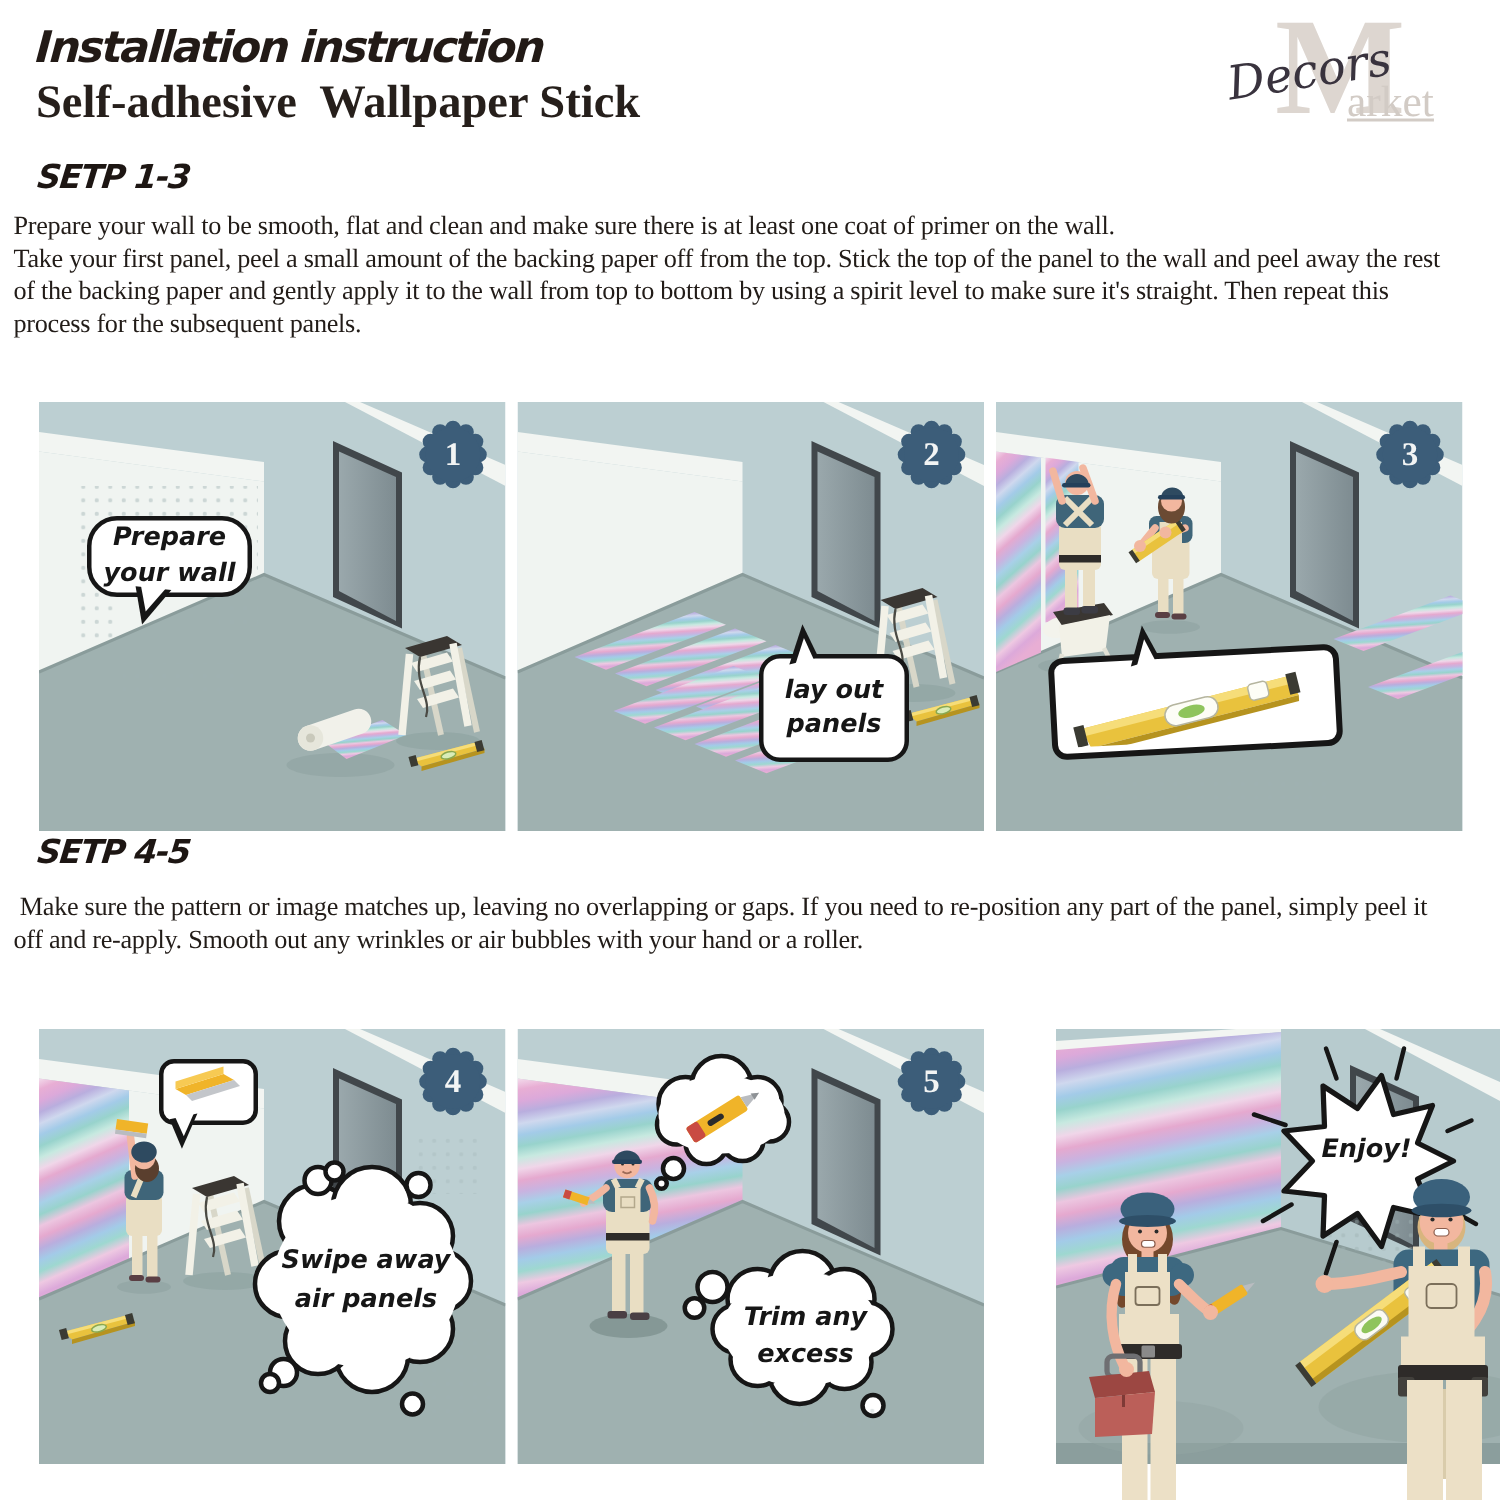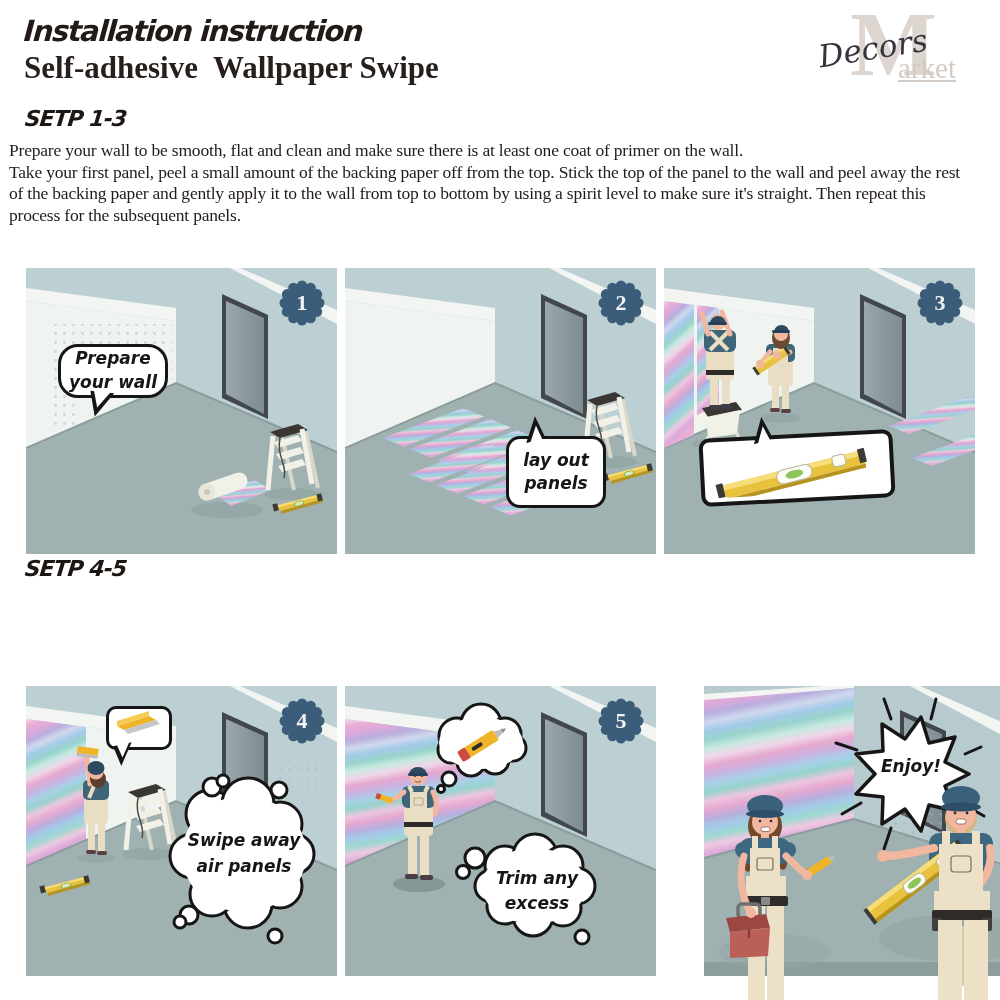--- a/index.html
+++ b/index.html
@@ -137,34 +137,35 @@
       <polygon points="2,12 44,1 45,3 3,14" fill="#f6dd79"></polygon>
       <polygon points="8,17 50,5 50,8 8,20" fill="#b6931f"></polygon>
       <rect x="0" y="10" width="5" height="7" fill="#3b3b33" transform="rotate(-15 2 13)"></rect>
       <rect x="44" y="0" width="5" height="7" fill="#3b3b33" transform="rotate(-15 46 3)"></rect>
       <ellipse cx="26" cy="9.5" rx="5" ry="2.2" fill="#d9ecb8" stroke="#8aa84f" stroke-width="1" transform="rotate(-15 26 9.5)"></ellipse>
     </g>
   </defs>
 </svg>
 
 <div class="title">Installation  instruction</div>
-<div class="subtitle">Self-adhesive  Wallpaper Swipe</div>
+<div class="subtitle">Self-adhesive  Wallpaper Stick</div>
 <div class="logo">
   <span class="logo-m">M</span>
   <span class="logo-decors">Decors</span>
   <span class="logo-arket">arket</span>
 </div>
 
 <div class="step-heading h1">SETP 1-3</div>
 <div class="paras p1">
   <p>Prepare your wall to be smooth, flat and clean and make sure there is at least one coat of primer on the wall.</p>
   <p>Take your first panel, peel a small amount of the backing paper off from the top. Stick the top of the panel to the wall and peel away the rest of the backing paper and gently apply it to the wall from top to bottom by using a spirit level to make sure it's straight. Then repeat this process for the subsequent panels.</p>
 </div>
 <div class="step-heading h2">SETP 4-5</div>
 <div class="paras p2">
+  <p> Make sure the pattern or image matches up, leaving no overlapping or gaps. If you need to re-position any part of the panel, simply peel it off and re-apply. Smooth out any wrinkles or air bubbles with your hand or a roller.</p>
 </div>
 
 <div class="panel r1 c1">
   <svg class="room" width="311" height="286" viewBox="0 0 311 286">
     <rect width="311" height="286" fill="#bccfd2"></rect>
     <polygon points="0,20 150,40 150,53 0,33" fill="#f2f5f2"></polygon>
     <polygon points="214,0 311,42 311,56 204,0" fill="#f2f5f2"></polygon>
     <polygon points="0,33 150,53 150,115 0,180" fill="#f0f4f1"></polygon>
     <polygon points="0,180 150,115 311,184 311,286 0,286" fill="#9fb1b0"></polygon>
     <polyline points="0,180 150,115 311,184" stroke="#8a9c9b" stroke-width="2" fill="none"></polyline>

